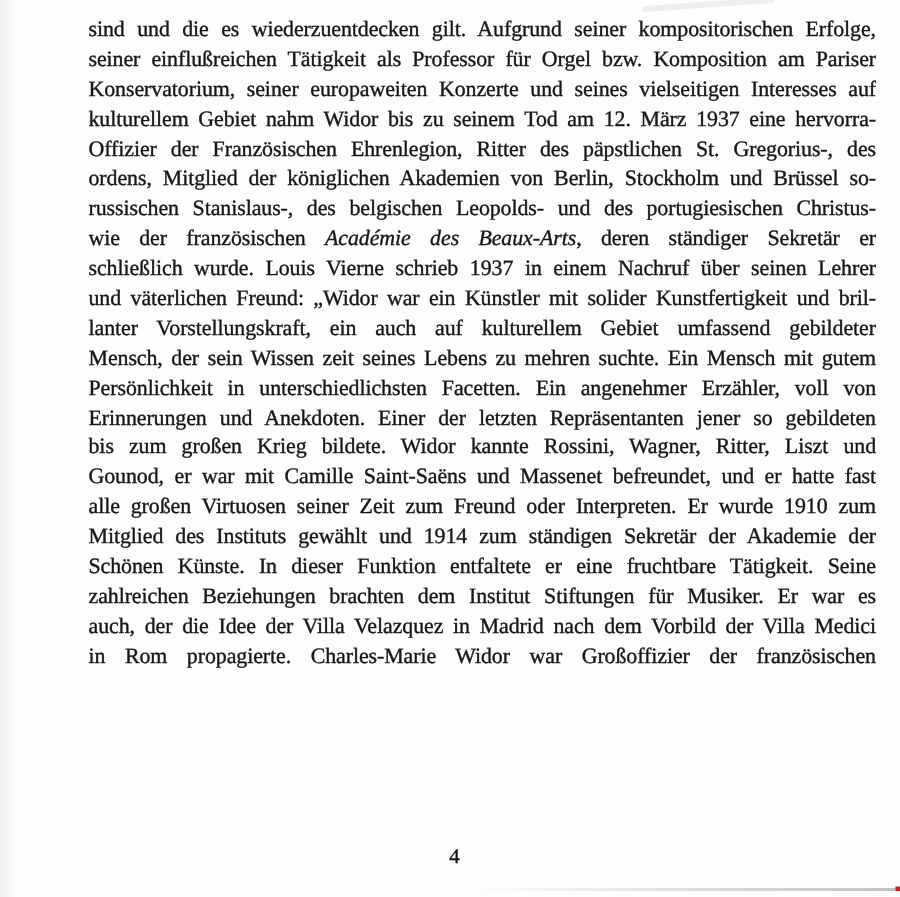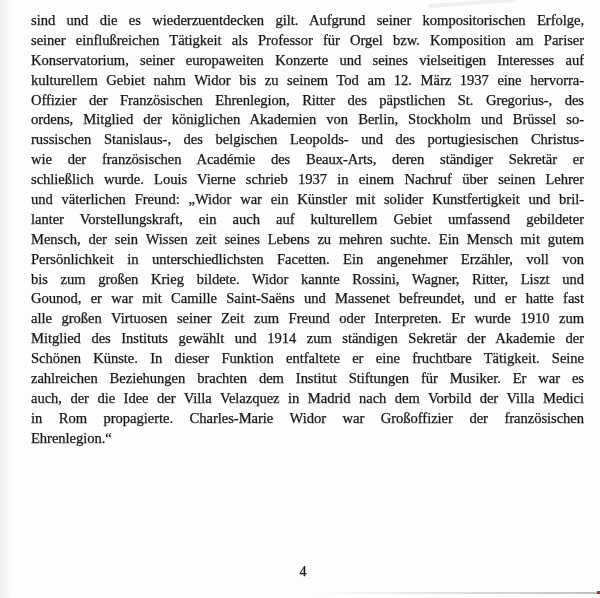--- a/index.html
+++ b/index.html
@@ -22,27 +22,28 @@
     width: 553px;
   }
   .ln {
     font-size: 14.6px;
     line-height: 19.9px;
     height: 19.9px;
     overflow: hidden;
     letter-spacing: -0.05px;
     text-align: justify;
     text-align-last: justify;
+    margin-left: 28px;
     -webkit-text-stroke: 0.25px currentColor;
   }
   .ln.last {
     text-align: left;
     text-align-last: left;
   }
-  .it { }
+  .it { font-style: italic; }
   .page-num {
     position: absolute;
     left: 0; top: 562px;
     width: 606px;
     text-align: center;
     font-size: 14px;
     line-height: 20px;
     -webkit-text-stroke: 0.25px currentColor;
   }
   
@@ -91,29 +92,29 @@
     <div class="ln">ordens, Mitglied der königlichen Akademien von Berlin, Stockholm und Brüssel so-</div>
     <div class="ln">russischen Stanislaus-, des belgischen Leopolds- und des portugiesischen Christus-</div>
     <div class="ln">
       <span>wie der französischen </span><span class="it">Académie des Beaux-Arts</span><span>, deren ständiger Sekretär er</span>
     </div>
     <div class="ln">schließlich wurde. Louis Vierne schrieb 1937 in einem Nachruf über seinen Lehrer</div>
     <div class="ln">und väterlichen Freund: „Widor war ein Künstler mit solider Kunstfertigkeit und bril-</div>
     <div class="ln">lanter Vorstellungskraft, ein auch auf kulturellem Gebiet umfassend gebildeter</div>
     <div class="ln">Mensch, der sein Wissen zeit seines Lebens zu mehren suchte. Ein Mensch mit gutem</div>
     <div class="ln">Persönlichkeit in unterschiedlichsten Facetten. Ein angenehmer Erzähler, voll von</div>
+    <div class="ln">Erinnerungen und Anekdoten. Einer der letzten Repräsentanten jener so gebildeten</div>
     <div class="ln">bis zum großen Krieg bildete. Widor kannte Rossini, Wagner, Ritter, Liszt und</div>
     <div class="ln">Gounod, er war mit Camille Saint-Saëns und Massenet befreundet, und er hatte fast</div>
     <div class="ln">alle großen Virtuosen seiner Zeit zum Freund oder Interpreten. Er wurde 1910 zum</div>
     <div class="ln">Mitglied des Instituts gewählt und 1914 zum ständigen Sekretär der Akademie der</div>
     <div class="ln">Schönen Künste. In dieser Funktion entfaltete er eine fruchtbare Tätigkeit. Seine</div>
     <div class="ln">zahlreichen Beziehungen brachten dem Institut Stiftungen für Musiker. Er war es</div>
     <div class="ln">auch, der die Idee der Villa Velazquez in Madrid nach dem Vorbild der Villa Medici</div>
     <div class="ln">in Rom propagierte. Charles-Marie Widor war Großoffizier der französischen</div>
-    <div class="ln last">Ehrenlegion.“</div>
   </div>
 
   <div class="page-num">4</div>
 
   <div class="scan-line-bottom"></div>
   <div class="scan-dot-red"></div>
 
 </div>
 
 </body></html>

